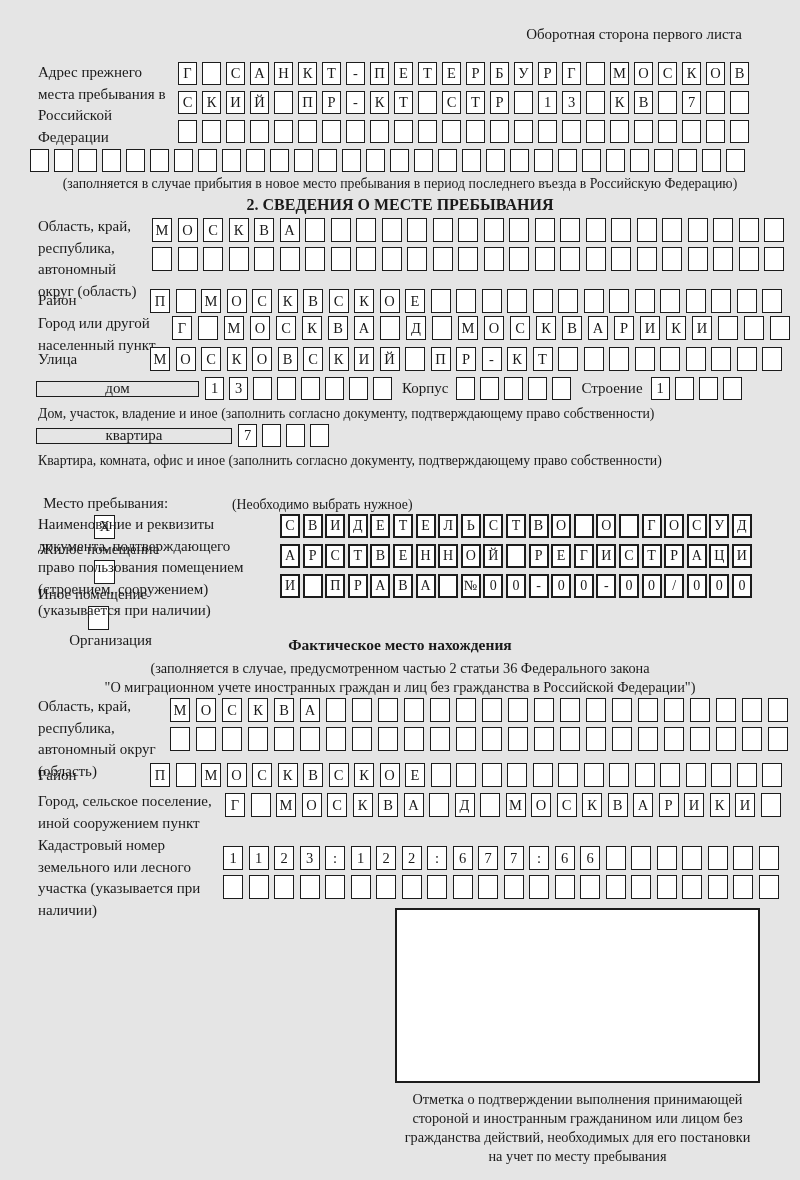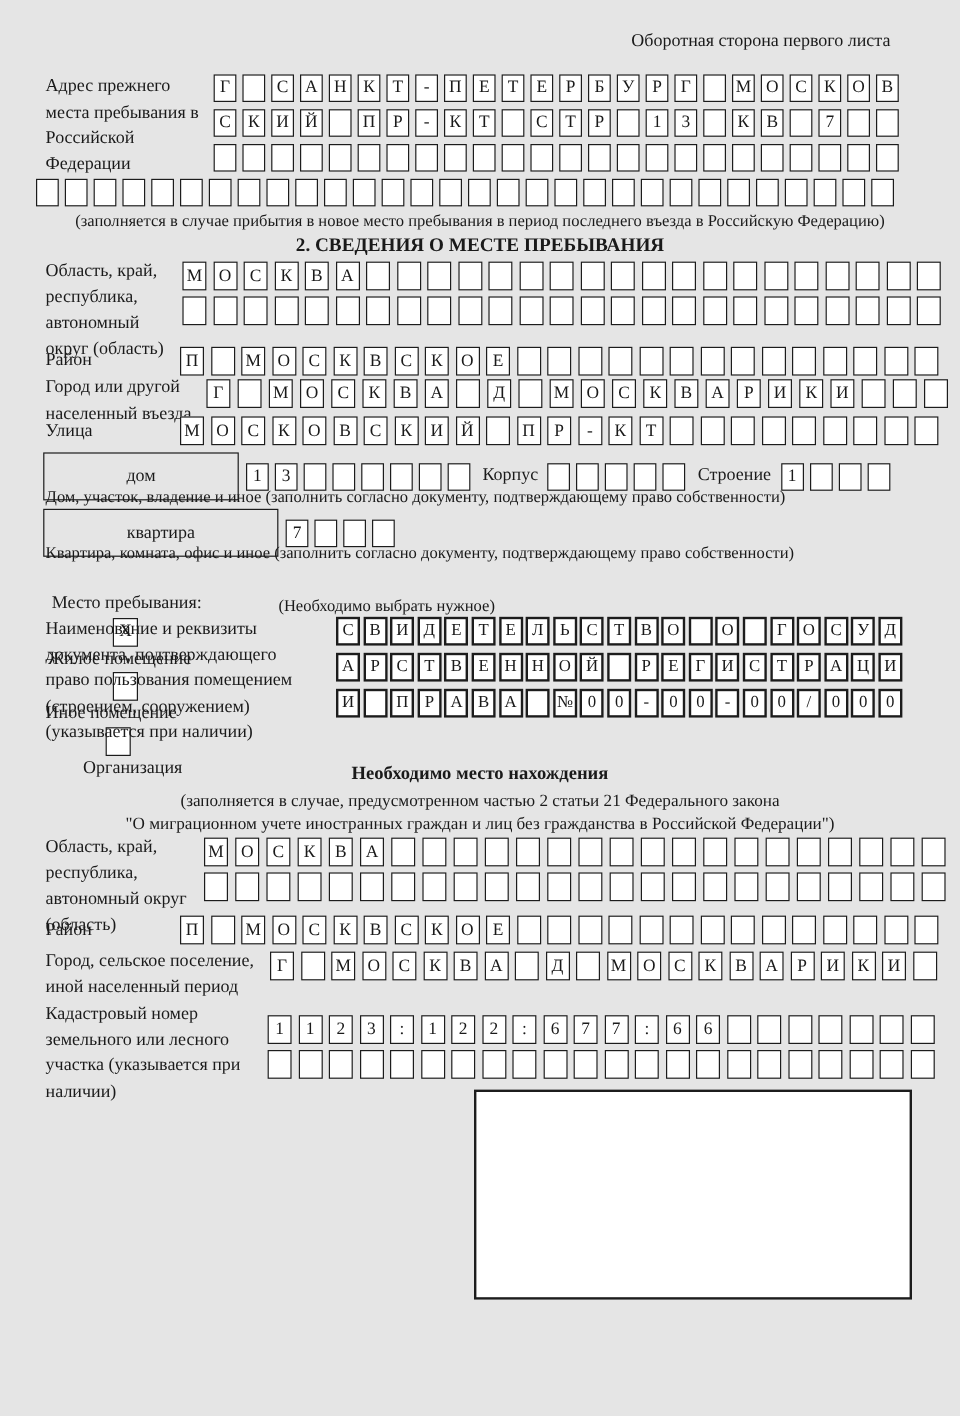--- a/index.html
+++ b/index.html
@@ -19,21 +19,21 @@
   .cell {
     flex:0 0 auto; width:19px; height:23px;
     border:1.5px solid #1c1c1c; background:#fff;
     display:flex; align-items:center; justify-content:center;
     font-size:14.5px; font-family:"Liberation Serif","DejaVu Serif",serif;
   }
   .p25 { gap:5.5px; }  .p25 .cell { width:20px; height:24px; }
   .p26 { gap:6px; }    .p26 .cell { width:20px; height:24px; }
   .doc { gap:2.6px; }  .doc .cell { width:20px; height:24px; border-width:2px; font-size:14px; }
   .widebox {
-    flex:0 0 auto; height:40px; border:1.5px solid #1c1c1c;
+    flex:0 0 auto; height:16px; border:1.5px solid #1c1c1c;
     display:flex; align-items:center; justify-content:center; font-size:15px;
   }
   .inlinerow { display:flex; align-items:center; }
   .cb { width:21px; height:24px; }
   .stampbox { border:2px solid #1c1c1c; background:#fff; }
   .notelines div { line-height:19px; }
 </style>
 </head>
 <body>
 
@@ -234,21 +234,21 @@
       <div class="cell"></div>
       <div class="cell"></div>
       <div class="cell"></div>
       <div class="cell"></div>
       <div class="cell"></div>
       <div class="cell"></div>
       <div class="cell"></div>
       <div class="cell"></div>
     </div>
 
-  <div class="abs lbl" style="left:38px; top:313px; width:132px;">Город или другой населенный въезда</div>
+  <div class="abs lbl" style="left:38px; top:313px; width:132px;">Город или другой населенный пункт</div>
   <div class="abs cellrow p26" style="left:172px; top:316px;">
       <div class="cell">Г</div>
       <div class="cell"></div>
       <div class="cell">М</div>
       <div class="cell">О</div>
       <div class="cell">С</div>
       <div class="cell">К</div>
       <div class="cell">В</div>
       <div class="cell">А</div>
       <div class="cell"></div>
@@ -414,22 +414,22 @@
       <div class="cell">0</div>
       <div class="cell">-</div>
       <div class="cell">0</div>
       <div class="cell">0</div>
       <div class="cell">/</div>
       <div class="cell">0</div>
       <div class="cell">0</div>
       <div class="cell">0</div>
     </div>
 
-  <div class="abs ttl center" style="top:636px; font-size:15.5px;">Необходимо место нахождения</div>
-  <div class="abs cap center" style="top:660px; font-size:14.3px;">(заполняется в случае, предусмотренном частью 2 статьи 21 Федерального закона</div>
+  <div class="abs ttl center" style="top:636px; font-size:15.5px;">Фактическое место нахождения</div>
+  <div class="abs cap center" style="top:660px; font-size:14.3px;">(заполняется в случае, предусмотренном частью 2 статьи 36 Федерального закона</div>
   <div class="abs cap center" style="top:679px; font-size:14.3px;">"О миграционном учете иностранных граждан и лиц без гражданства в Российской Федерации")</div>
 
   <div class="abs lbl" style="left:38px; top:696px; width:142px;">Область, край, республика, автономный округ (область)</div>
   <div class="abs cellrow p26" style="left:170px; top:698px;">
       <div class="cell">М</div>
       <div class="cell">О</div>
       <div class="cell">С</div>
       <div class="cell">К</div>
       <div class="cell">В</div>
       <div class="cell">А</div>
@@ -501,21 +501,21 @@
       <div class="cell"></div>
       <div class="cell"></div>
       <div class="cell"></div>
       <div class="cell"></div>
       <div class="cell"></div>
       <div class="cell"></div>
       <div class="cell"></div>
       <div class="cell"></div>
     </div>
 
-  <div class="abs lbl" style="left:38px; top:791px; width:200px;">Город, сельское поселение, иной населенный период</div>
+  <div class="abs lbl" style="left:38px; top:791px; width:200px;">Город, сельское поселение, иной сооружением пункт</div>
   <div class="abs cellrow p25" style="left:225px; top:793px;">
       <div class="cell">Г</div>
       <div class="cell"></div>
       <div class="cell">М</div>
       <div class="cell">О</div>
       <div class="cell">С</div>
       <div class="cell">К</div>
       <div class="cell">В</div>
       <div class="cell">А</div>
       <div class="cell"></div>
@@ -578,14 +578,20 @@
       <div class="cell"></div>
       <div class="cell"></div>
       <div class="cell"></div>
       <div class="cell"></div>
       <div class="cell"></div>
       <div class="cell"></div>
       <div class="cell"></div>
     </div>
 
   <div class="abs stampbox" style="left:395px; top:908px; width:365px; height:175px;"></div>
+  <div class="abs cap notelines" style="left:385px; top:1090px; width:385px; text-align:center; font-size:14.3px;">
+    <div>Отметка о подтверждении выполнения принимающей</div>
+    <div>стороной и иностранным гражданином или лицом без</div>
+    <div>гражданства действий, необходимых для его постановки</div>
+    <div>на учет по месту пребывания</div>
+  </div>
 
 </div>
 
 </body></html>

